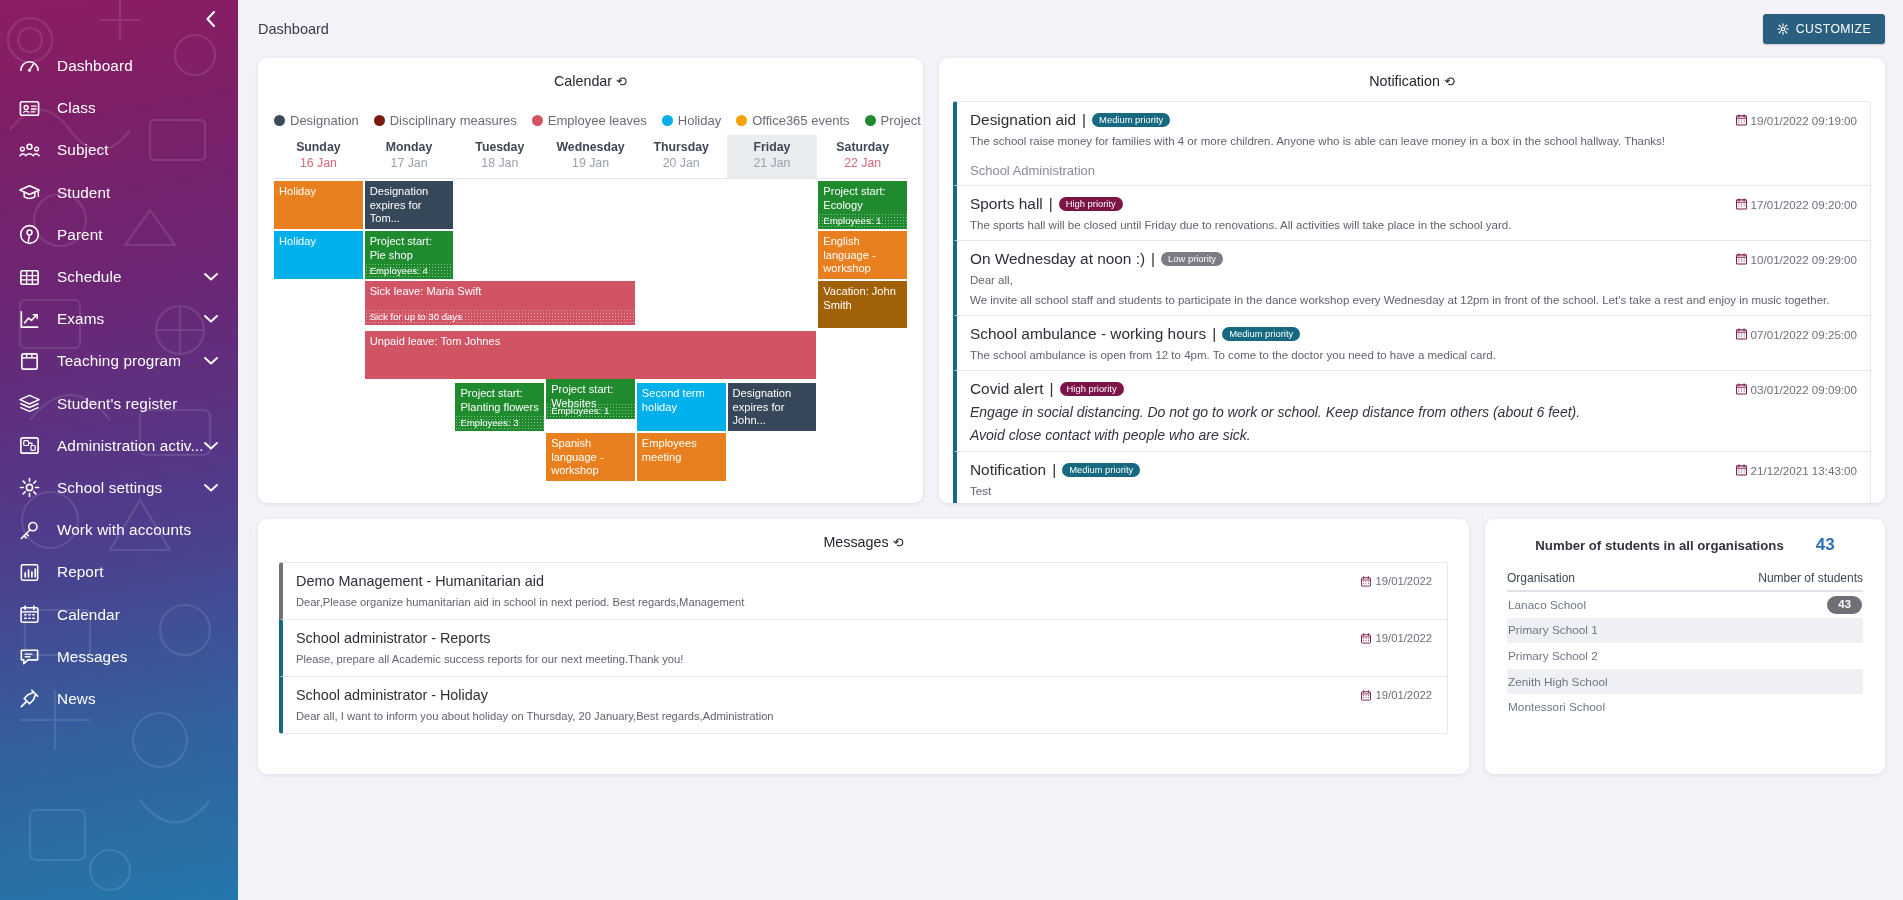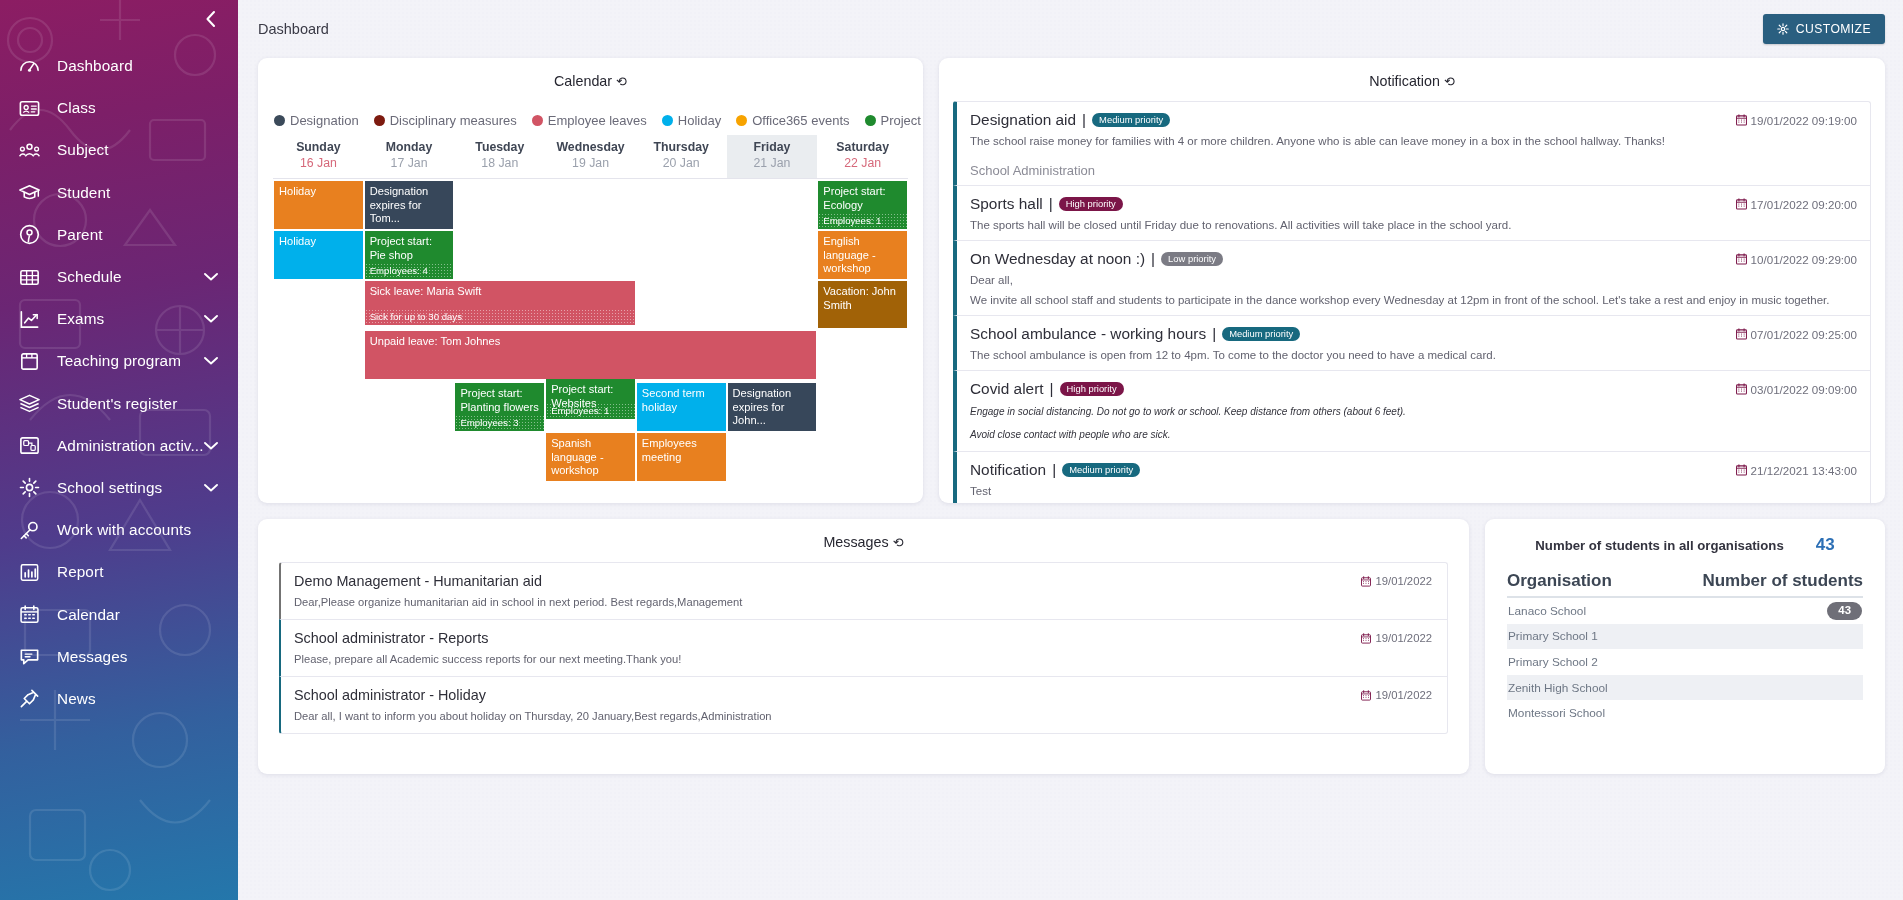--- a/index.html
+++ b/index.html
@@ -127,28 +127,28 @@
   .badge {
     display: inline-block; border-radius: 9px; color: #fff;
     font-size: 9.4px; padding: 2.5px 7px 3px; line-height: 1; white-space: nowrap;
   }
   .badge.medium { background: #17697f; }
   .badge.high { background: #7b1548; }
   .badge.low { background: #7b7b84; }
   .notif-date { font-size: 11.6px; color: #6f6f7c; display: flex; align-items: center; gap: 4px; white-space: nowrap; }
   .notif-date svg { width: 11px; height: 12px; }
   .notif-body { font-size: 11.5px; color: #62626f; margin-top: 5px; line-height: 15px; }
-  .notif-body.italic { font-style: italic; font-size: 10px; line-height: 18px; color: #33333c; }
+  .notif-body.italic { font-style: italic; font-size: 14px; line-height: 18px; color: #33333c; }
   .notif-author { font-size: 13px; color: #8b8b96; margin-top: 14px; }
 
   
   #messages-card { flex: 1 1 auto; height: 255px; }
   #msg-list { padding: 0 21px; }
   .msg {
-    border: 1px solid #e7e7ef; border-left: 2px solid #737373;
+    border: 1px solid #e7e7ef; border-left: 4px solid #737373;
     padding: 10px 15px 11px 13px; border-bottom: none; background: #fff;
   }
   .msg.unread { border-left-color: #17697f; }
   .msg:first-child { border-radius: 3px 3px 0 0; }
   .msg:last-child { border-bottom: 1px solid #e7e7ef; border-radius: 0 0 3px 3px; }
   .msg-row1 { display: flex; align-items: center; justify-content: space-between; }
   .msg-title { font-size: 14.4px; color: #2e2e38; }
   .msg-date { font-size: 11.3px; color: #6f6f7c; display: flex; align-items: center; gap: 4px; }
   .msg-date svg { width: 10px; height: 11px; }
   .msg-body { font-size: 11.2px; color: #62626f; margin-top: 7px; }
@@ -159,21 +159,21 @@
     display: flex; align-items: center; justify-content: center; gap: 32px;
     padding: 16px 22px 0 22px;
   }
   #stu-head-title { font-size: 13.2px; font-weight: bold; color: #33333f; }
   #stu-head-count { font-size: 17px; font-weight: bold; color: #2c6fb5; }
   #stu-table { padding: 0 22px; margin-top: 16px; }
   #stu-thead {
     display: flex; justify-content: space-between;
     border-bottom: 2px solid #dde2e8; padding-bottom: 5px;
   }
-  .stu-th { font-size: 17px; font-weight: bold; color: #3c4654; }
+  .stu-th { font-size: 12px; font-weight: normal; color: #3c4654; }
   .stu-row {
     display: flex; justify-content: space-between; align-items: center;
     height: 25.6px; padding: 0 1px;
   }
   .stu-row.alt { background: #eef0f4; }
   .stu-name { font-size: 11.8px; color: #6e7785; }
   .stu-count {
     background: #6f6f78; color: #fff; font-size: 11.4px; font-weight: bold;
     border-radius: 11px; padding: 3px 11px; line-height: 1;
   }

